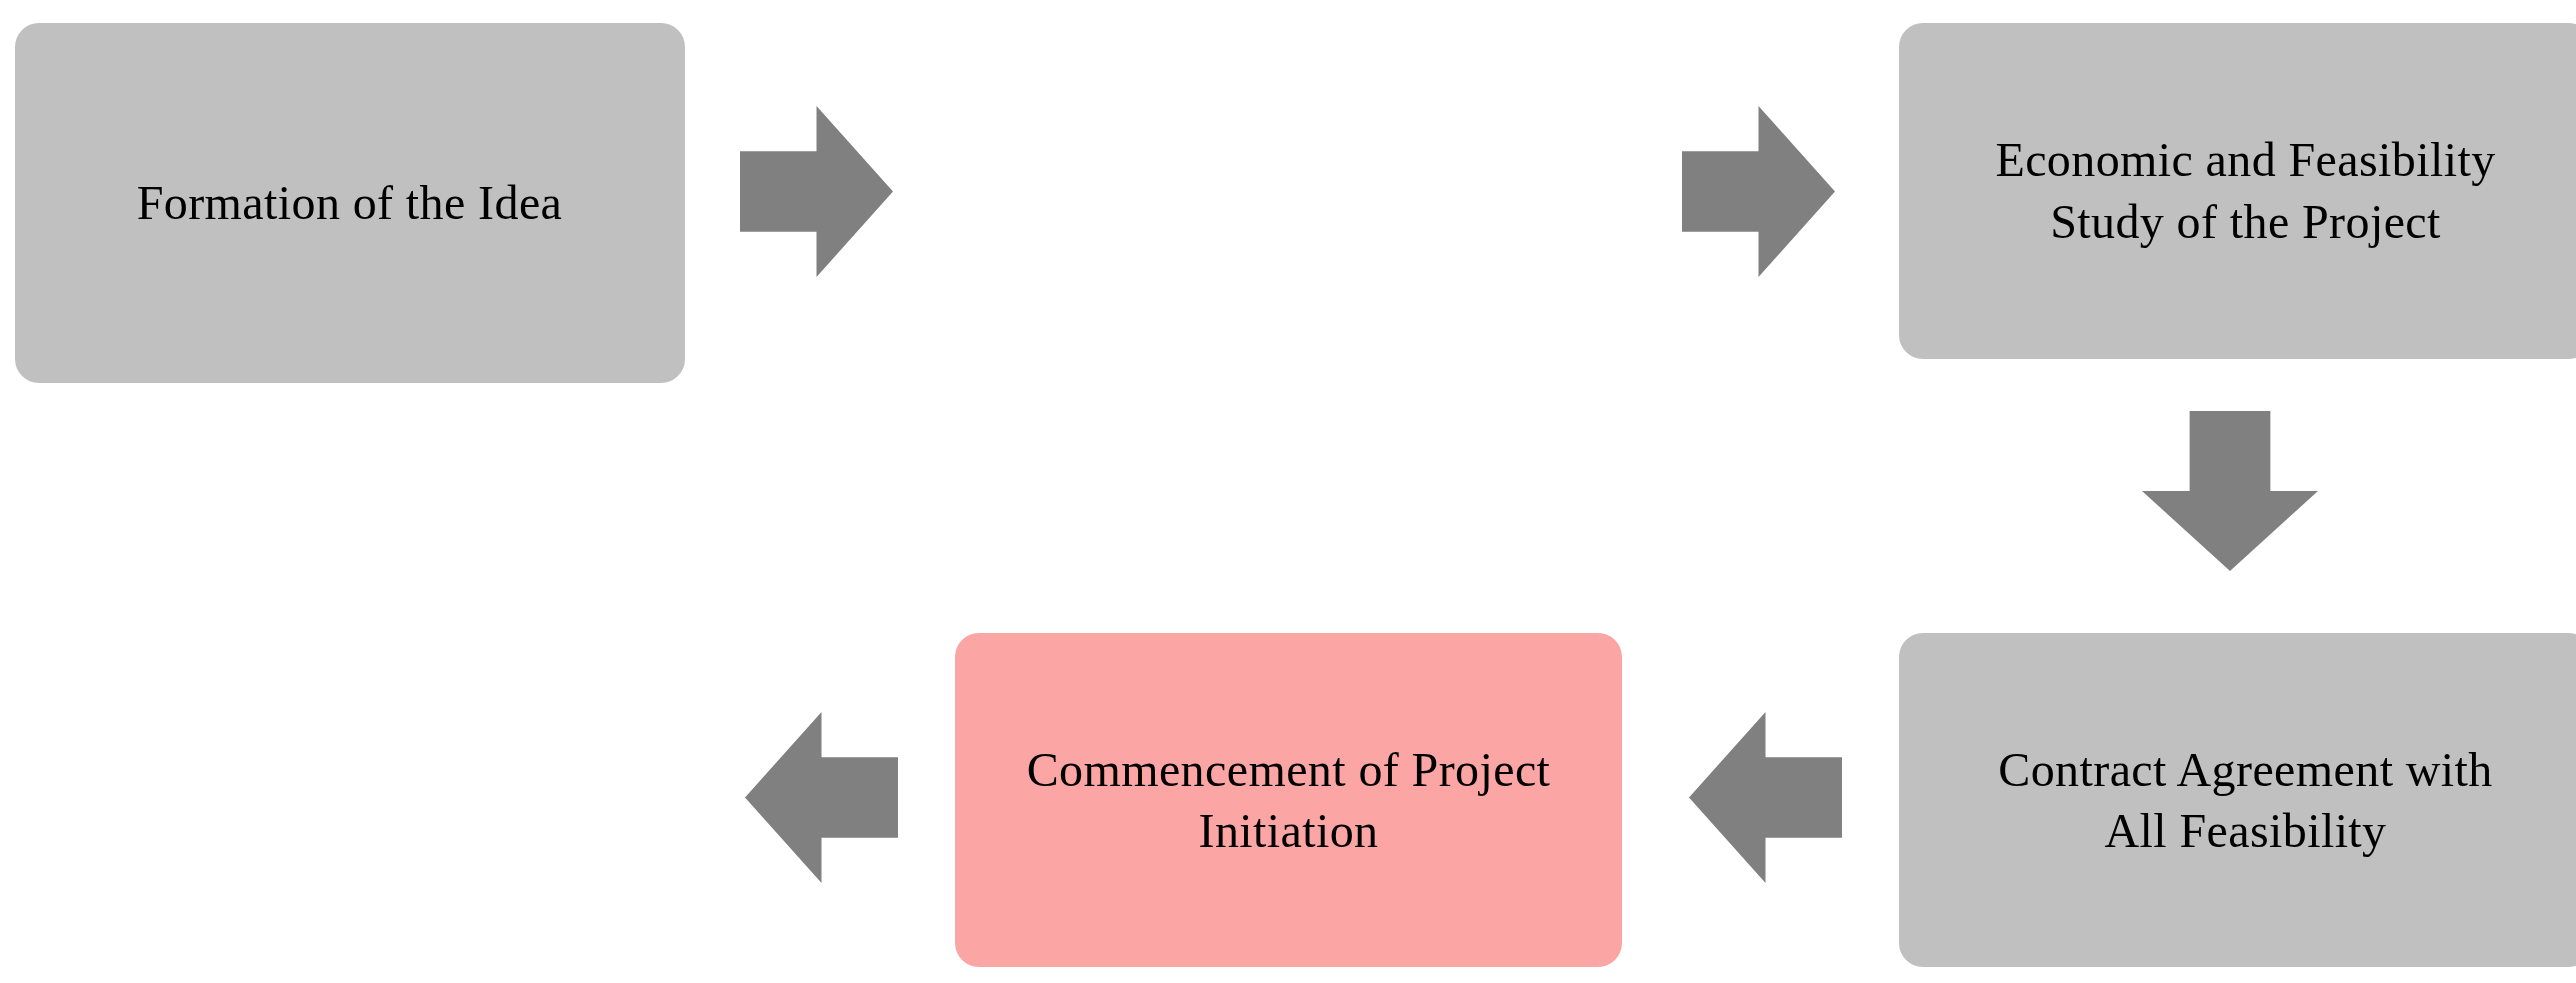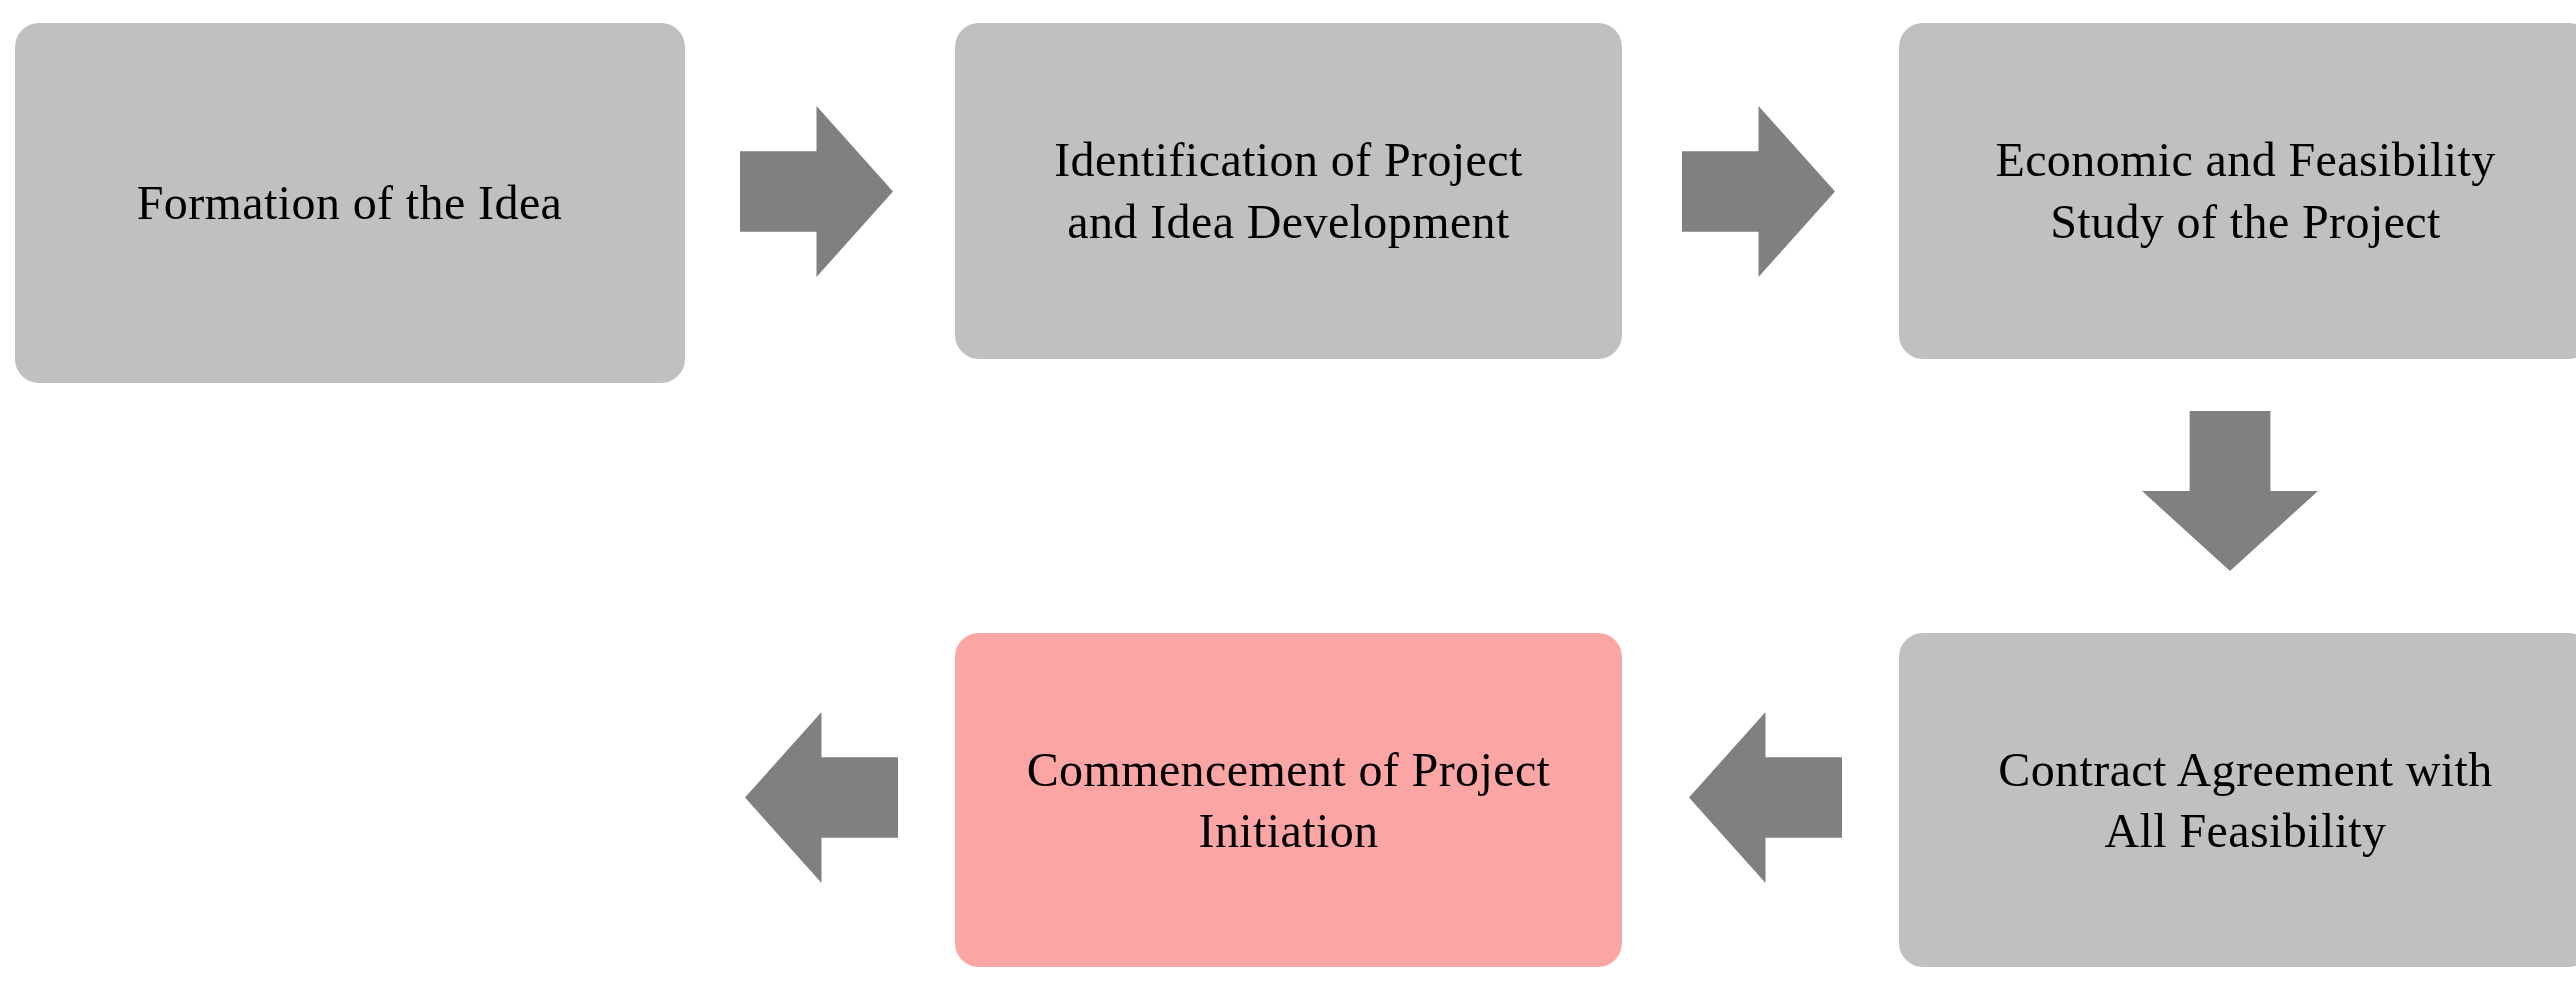--- a/index.html
+++ b/index.html
@@ -63,24 +63,20 @@
   <div class="node" id="node-1" style="background: rgb(192, 192, 192);">
     <span class="node-label" style="color: rgb(0, 0, 0);">Formation of the Idea</span>
   </div>
 
   <div class="arrow" id="arrow-1">
     <svg viewBox="0 0 190 212" preserveAspectRatio="none" aria-hidden="true">
       <polygon points="0,56 95,56 95,0 190,106 95,212 95,156 0,156" fill="#808080"></polygon>
     </svg>
   </div>
 
-  <div class="node" id="node-2" style="background: rgb(192, 192, 192);">
-    <span class="node-label" style="color: rgb(0, 0, 0);">Identification of Project
-and Idea Development</span>
-  </div>
 
   <div class="arrow" id="arrow-2">
     <svg viewBox="0 0 190 212" preserveAspectRatio="none" aria-hidden="true">
       <polygon points="0,56 95,56 95,0 190,106 95,212 95,156 0,156" fill="#808080"></polygon>
     </svg>
   </div>
 
   <div class="node" id="node-3" style="background: rgb(192, 192, 192);">
     <span class="node-label" style="color: rgb(0, 0, 0);">Economic and Feasibility
 Study of the Project</span>

